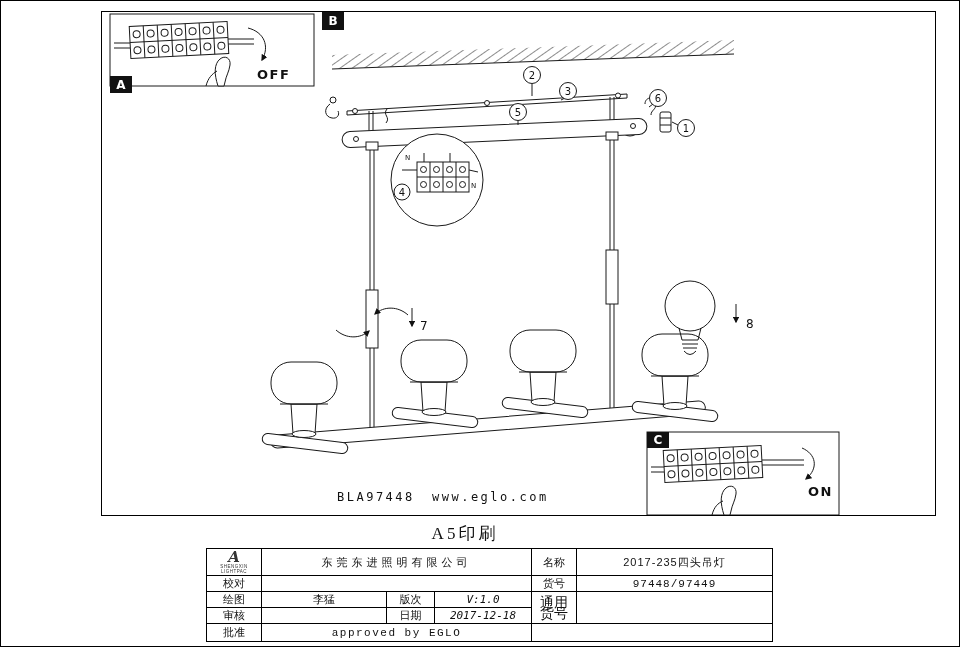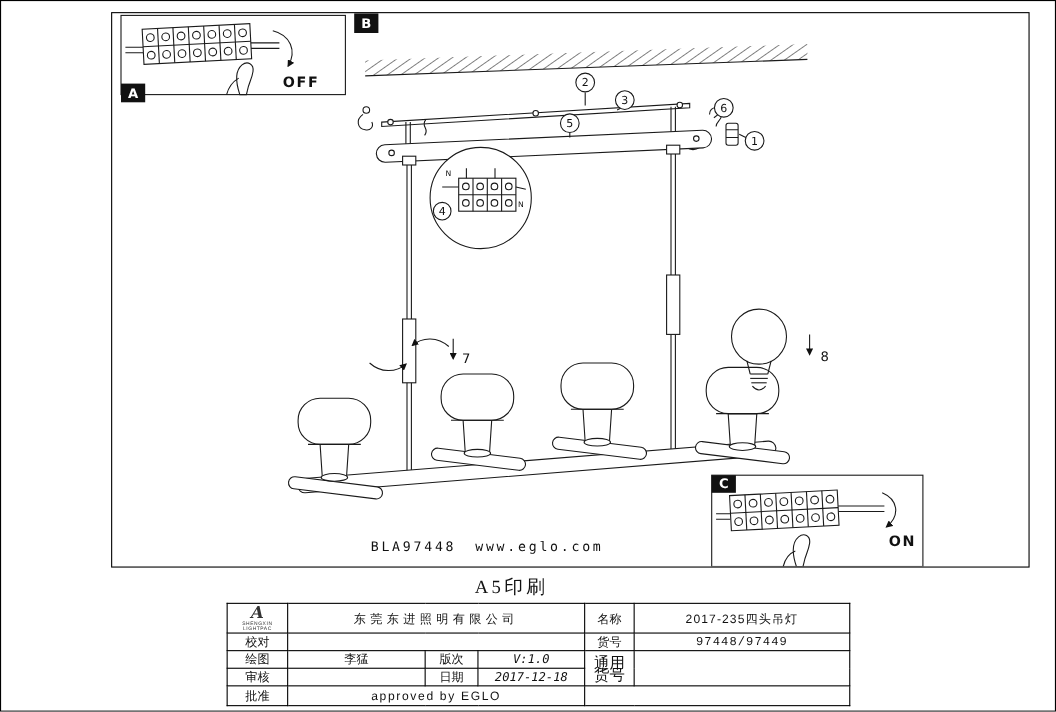--- a/index.html
+++ b/index.html
@@ -21,21 +21,21 @@
               font-family:"Liberation Serif",serif;font-size:17px;letter-spacing:3px;color:#111;}
   table.titleblock{position:absolute;left:205px;top:547px;border-collapse:collapse;table-layout:fixed;
                    border:1px solid #000;color:#111;}
   table.titleblock td{border:1px solid #000;padding:0;text-align:center;vertical-align:middle;
                       font-size:11px;overflow:hidden;}
   tr.r1 td{height:26px;} tr.r2 td,tr.r3 td,tr.r4 td{height:13px;} tr.r5 td{height:17px;}
   td.company{font-size:18px;font-weight:normal;letter-spacing:4px;font-family:"DejaVu Sans",sans-serif;}
   td.big-val{font-size:12px;letter-spacing:1px;}
   td.mono-val{font-family:Liberation Mono, monospace;font-size:11px;letter-spacing:1px;}
   td.val-left{text-align:left;padding-left:6px;font-family:"DejaVu Sans Mono",monospace;font-size:11px;font-style:italic;}
-  td.approved{text-align:left;padding-left:5px;font-family:Liberation Sans, sans-serif;
+  td.approved{text-align:left;padding-left:5px;font-family:Liberation Mono, monospace;
               font-size:10.5px;letter-spacing:1.5px;}
   td.common div{line-height:11px;font-size:14px;}
   .logo-mark{font-family:"DejaVu Serif",serif;font-style:italic;font-weight:bold;font-size:15px;line-height:13px;color:#333;}
   .logo-cap{font-size:4.5px;letter-spacing:.5px;color:#333;line-height:5px;}
 </style>
 </head>
 <body>
 
 <div class="page">
 

